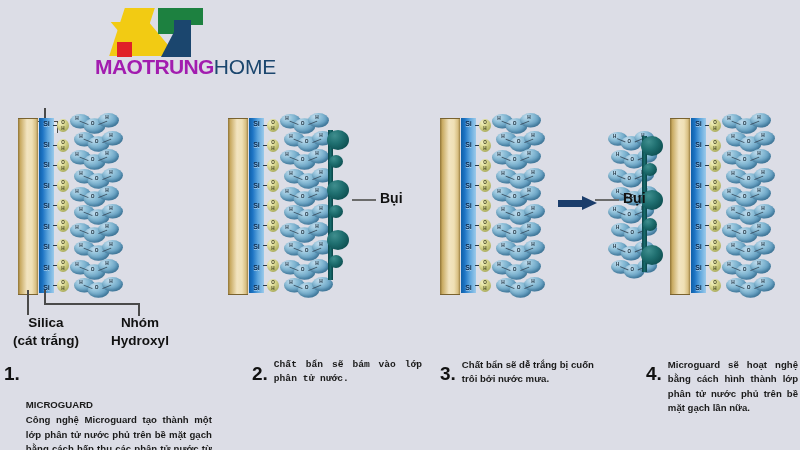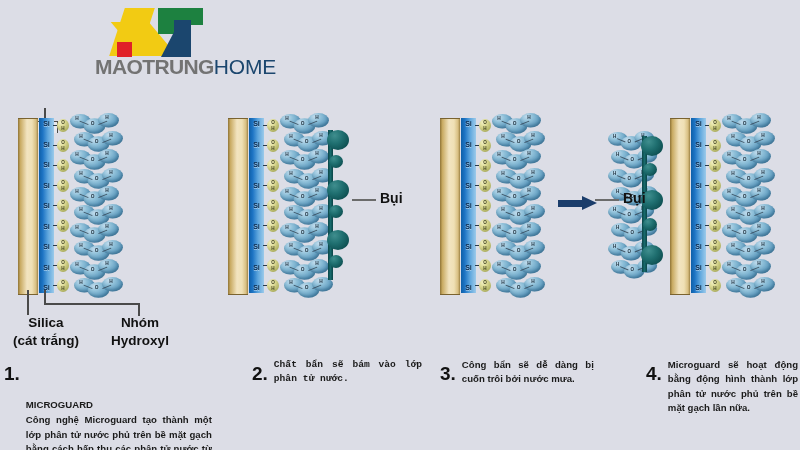--- a/index.html
+++ b/index.html
@@ -99,21 +99,21 @@
     top: 50px;
     width: 160px;
     text-align: center;
     white-space: nowrap;
     line-height: 1;
   }
   .logo-word .bold {
     font-weight: bold;
     font-size: 21px;
     letter-spacing: -0.6px;
-    color: #737373;
+    color: #a21caf;
   }
   .logo-word .light {
     font-weight: 300;
     font-size: 21px;
     letter-spacing: -0.2px;
     color: #1b466e;
   }
   .logo-tag {
     position: absolute;
     left: 0;
@@ -1117,24 +1117,24 @@
   <div class="step step-2">
     <div class="step-num">2.</div>
     <div class="step-body">
       <span>Chất bẩn sẽ bám vào lớp phân tử nước.</span>
     </div>
   </div>
 
   <div class="step step-3">
     <div class="step-num">3.</div>
     <div class="step-body">
-      <span>Công bẩn sẽ dễ dàng bị cuốn trôi bởi nước mưa.</span>
+      <span>Chất bẩn sẽ dễ trắng bị cuốn trôi bởi nước mưa.</span>
     </div>
   </div>
 
   <div class="step step-4">
     <div class="step-num">4.</div>
     <div class="step-body">
-      <span>Microguard sẽ hoạt động bằng động hình thành lớp phân tử nước phủ trên bề mặt gạch lần nữa.</span>
+      <span>Microguard sẽ hoạt nghệ bằng cách hình thành lớp phân tử nước phủ trên bề mặt gạch lần nữa.</span>
     </div>
   </div>
 
 </div>
 
 </body></html>

